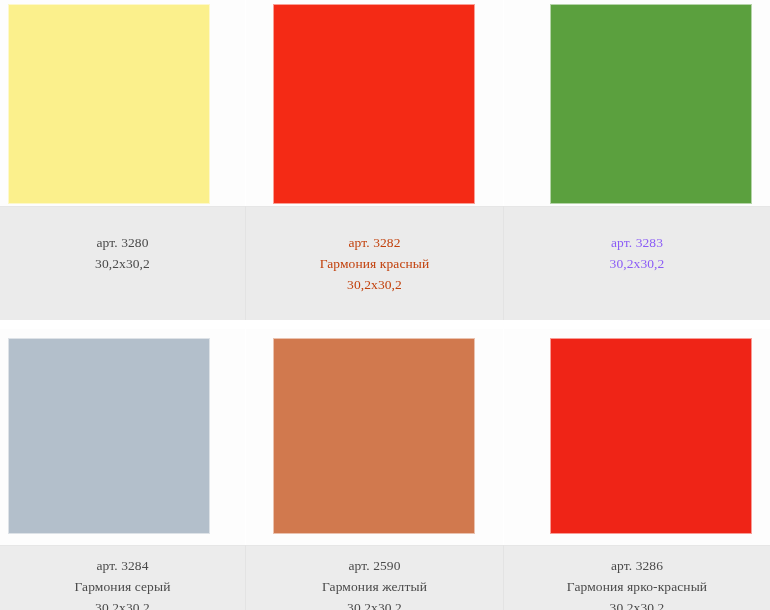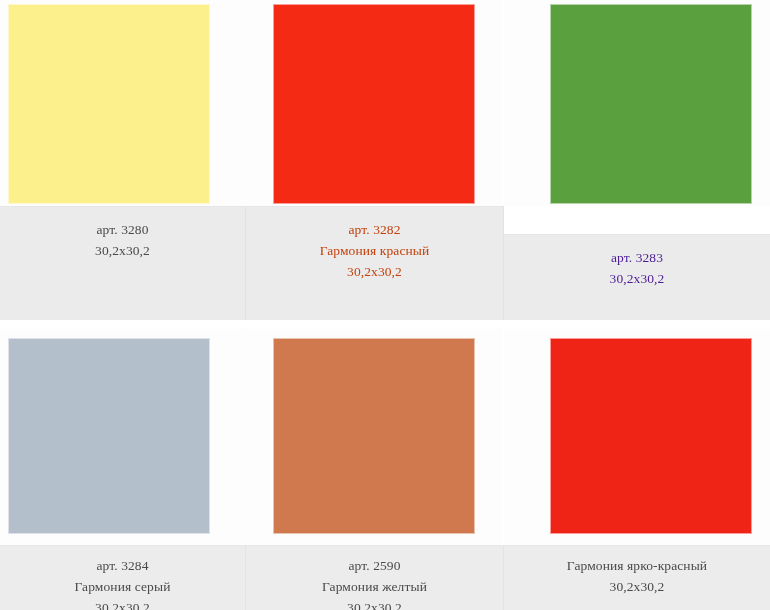--- a/index.html
+++ b/index.html
@@ -97,21 +97,21 @@
   .cell.col3 .swatch-area { justify-content: flex-start; padding-left: 46px; }
 
   .caption {
     flex: 1 1 auto;
     background: #ebebeb;
     border-top: 1px solid #e6e6e6;
     text-align: center;
     color: #4a4a4a;
     font-size: 13.5px;
     line-height: 21px;
-    padding-top: 12px;
+    padding-top: 25px;
     box-sizing: border-box;
     letter-spacing: 0.1px;
   }
   .cell.row2 .caption {
     background: #ececec;
     padding-top: 9px;
   }
 
   .caption .line {
     display: block;
@@ -148,21 +148,21 @@
       <span class="line size-line">30,2х30,2</span>
     </div>
   </div>
 
   <div class="v-divider"></div>
 
   <div class="cell row1 col3">
     <div class="swatch-area">
       <div class="swatch" style="background-color: rgb(91, 160, 62);"></div>
     </div>
-    <div class="caption" style="color: #4c1d95; margin-top: 28px;">
+    <div class="caption" style="color: #8b5cf6;">
       <span class="line art-line">арт. 3283</span>
       <span class="line size-line">30,2х30,2</span>
     </div>
   </div>
 
   <div class="h-gap"></div>
 
   <div class="cell row2 col1">
     <div class="swatch-area">
       <div class="swatch" style="background-color: rgb(179, 191, 203);"></div>
@@ -187,18 +187,19 @@
     </div>
   </div>
 
   <div class="v-divider row2"></div>
 
   <div class="cell row2 col3">
     <div class="swatch-area">
       <div class="swatch" style="background-color: rgb(239, 36, 23);"></div>
     </div>
     <div class="caption" style="color: rgb(74, 74, 74);">
+      <span class="line art-line">арт. 3286</span>
       <span class="line name-line">Гармония ярко-красный</span>
       <span class="line size-line">30,2х30,2</span>
     </div>
   </div>
 
 </div>
 
 </body></html>

